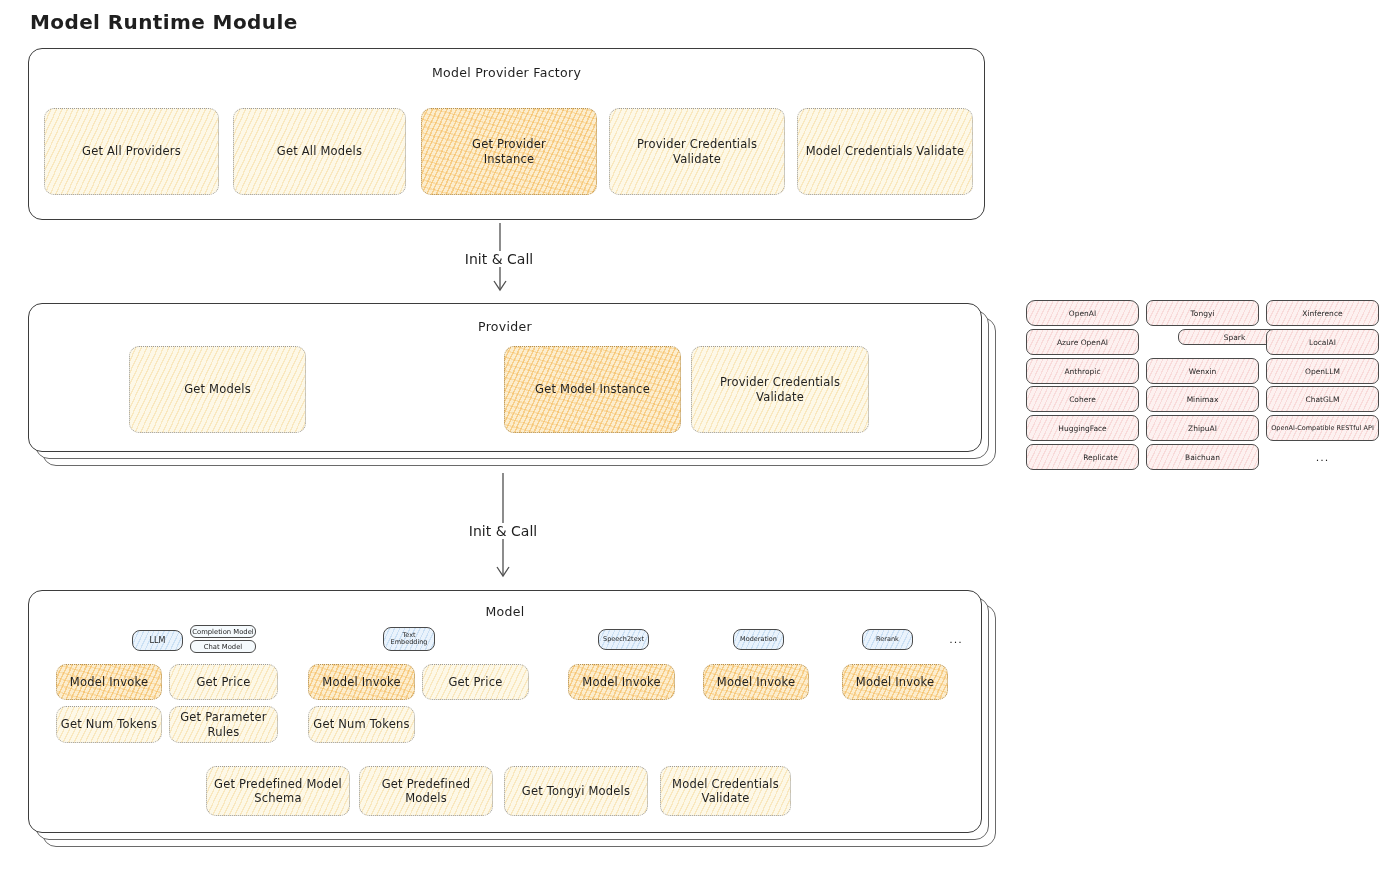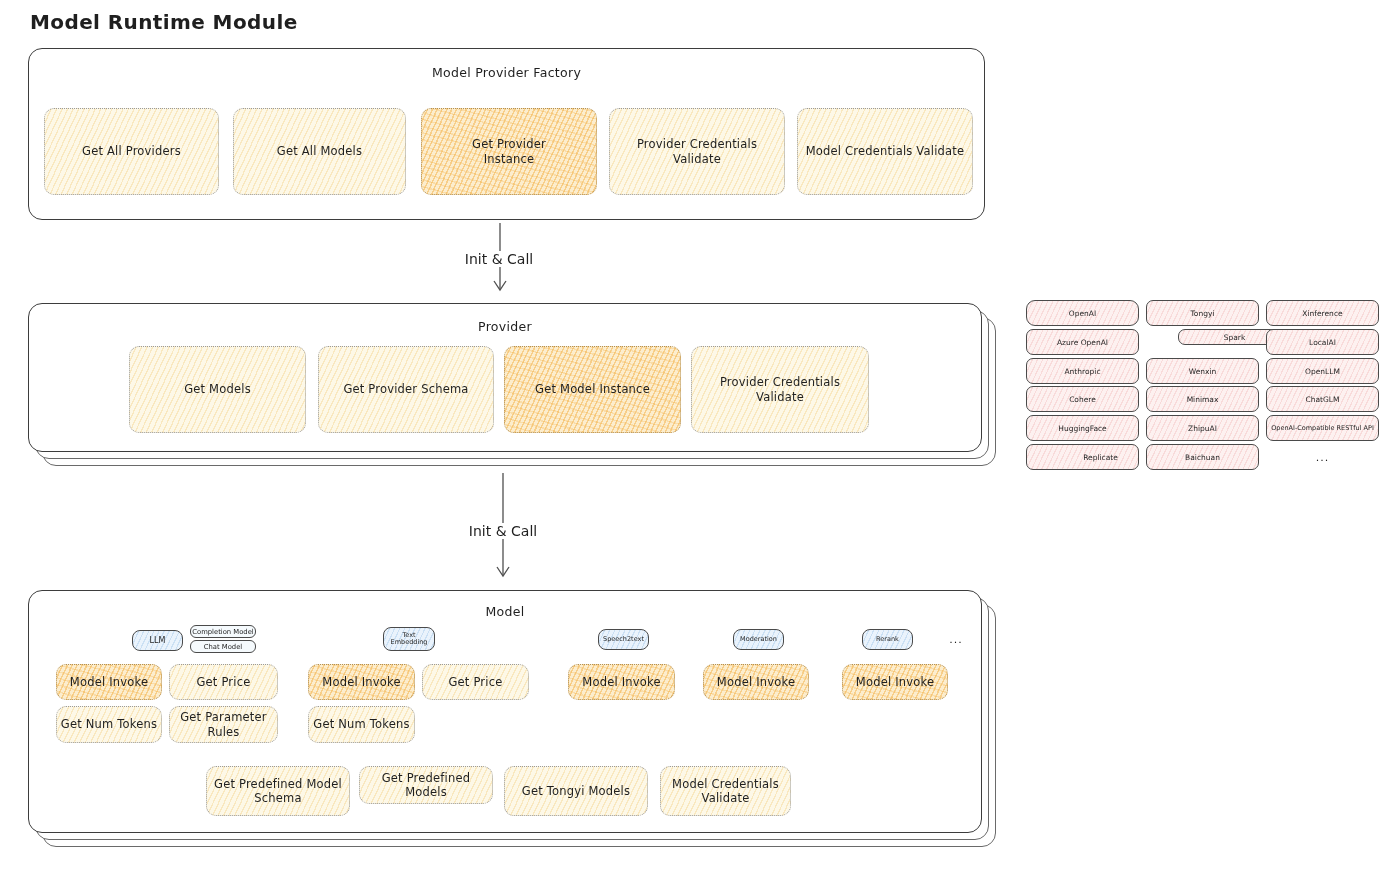--- a/index.html
+++ b/index.html
@@ -67,21 +67,20 @@
   <line x1="8" y1="0" x2="8" y2="66" stroke="#4f4f4f" stroke-width="1.3"></line>
   <path d="M2,58 L8,67 L14,58" fill="none" stroke="#4f4f4f" stroke-width="1.3"></path>
 </svg>
 <div class="arrow-label" style="left:499px;top:251px;">Init &amp; Call</div>
 
 <div class="abs stackback" style="left:42px;top:317px;width:954px;height:149px;"></div>
 <div class="abs stackback" style="left:35px;top:310px;width:954px;height:149px;"></div>
 <div class="abs panel" style="left:28px;top:303px;width:954px;height:149px;">
   <div class="sec-title" style="top:15px;">Provider</div>
   <div class="abs fn" style="left:100px;top:42px;width:177px;height:87px;">Get Models</div>
-  <div class="abs fn" style="left:289px;top:42px;width:176px;height:87px;">Get Provider Schema</div>
   <div class="abs fn orange" style="left:475px;top:42px;width:177px;height:87px;">Get Model Instance</div>
   <div class="abs fn" style="left:662px;top:42px;width:178px;height:87px;">Provider Credentials Validate</div>
 </div>
 
 <div class="abs pbox" style="left:1026px;top:300px;width:113px;height:26px;border-radius:9px;">OpenAI</div>
 <div class="abs pbox" style="left:1026px;top:329px;width:113px;height:26px;">Azure OpenAI</div>
 <div class="abs pbox" style="left:1026px;top:358px;width:113px;height:26px;">Anthropic</div>
 <div class="abs pbox" style="left:1026px;top:386px;width:113px;height:26px;">Cohere</div>
 <div class="abs pbox" style="left:1026px;top:415px;width:113px;height:26px;">HuggingFace</div>
 <div class="abs pbox" style="left:1026px;top:444px;width:113px;height:26px;padding-left:36px;">Replicate</div>
@@ -126,16 +125,16 @@
   <div class="abs fn" style="left:393px;top:73px;width:107px;height:36px;">Get Price</div>
   <div class="abs fn orange" style="left:539px;top:73px;width:107px;height:36px;">Model Invoke</div>
   <div class="abs fn orange" style="left:674px;top:73px;width:106px;height:36px;">Model Invoke</div>
   <div class="abs fn orange" style="left:813px;top:73px;width:106px;height:36px;">Model Invoke</div>
 
   <div class="abs fn tight" style="left:27px;top:115px;width:106px;height:37px;">Get Num Tokens</div>
   <div class="abs fn" style="left:140px;top:115px;width:109px;height:37px;">Get Parameter Rules</div>
   <div class="abs fn tight" style="left:279px;top:115px;width:107px;height:37px;">Get Num Tokens</div>
 
   <div class="abs fn tight" style="left:177px;top:175px;width:144px;height:50px;">Get Predefined Model Schema</div>
-  <div class="abs fn" style="left:330px;top:175px;width:134px;height:38px;">Get Predefined Models</div>
+  <div class="abs fn" style="left:330px;top:175px;width:134px;height:50px;">Get Predefined Models</div>
   <div class="abs fn" style="left:475px;top:175px;width:144px;height:50px;">Get Tongyi Models</div>
   <div class="abs fn" style="left:631px;top:175px;width:131px;height:50px;padding:2px 4px;">Model Credentials Validate</div>
 </div>
 
 </body></html>

